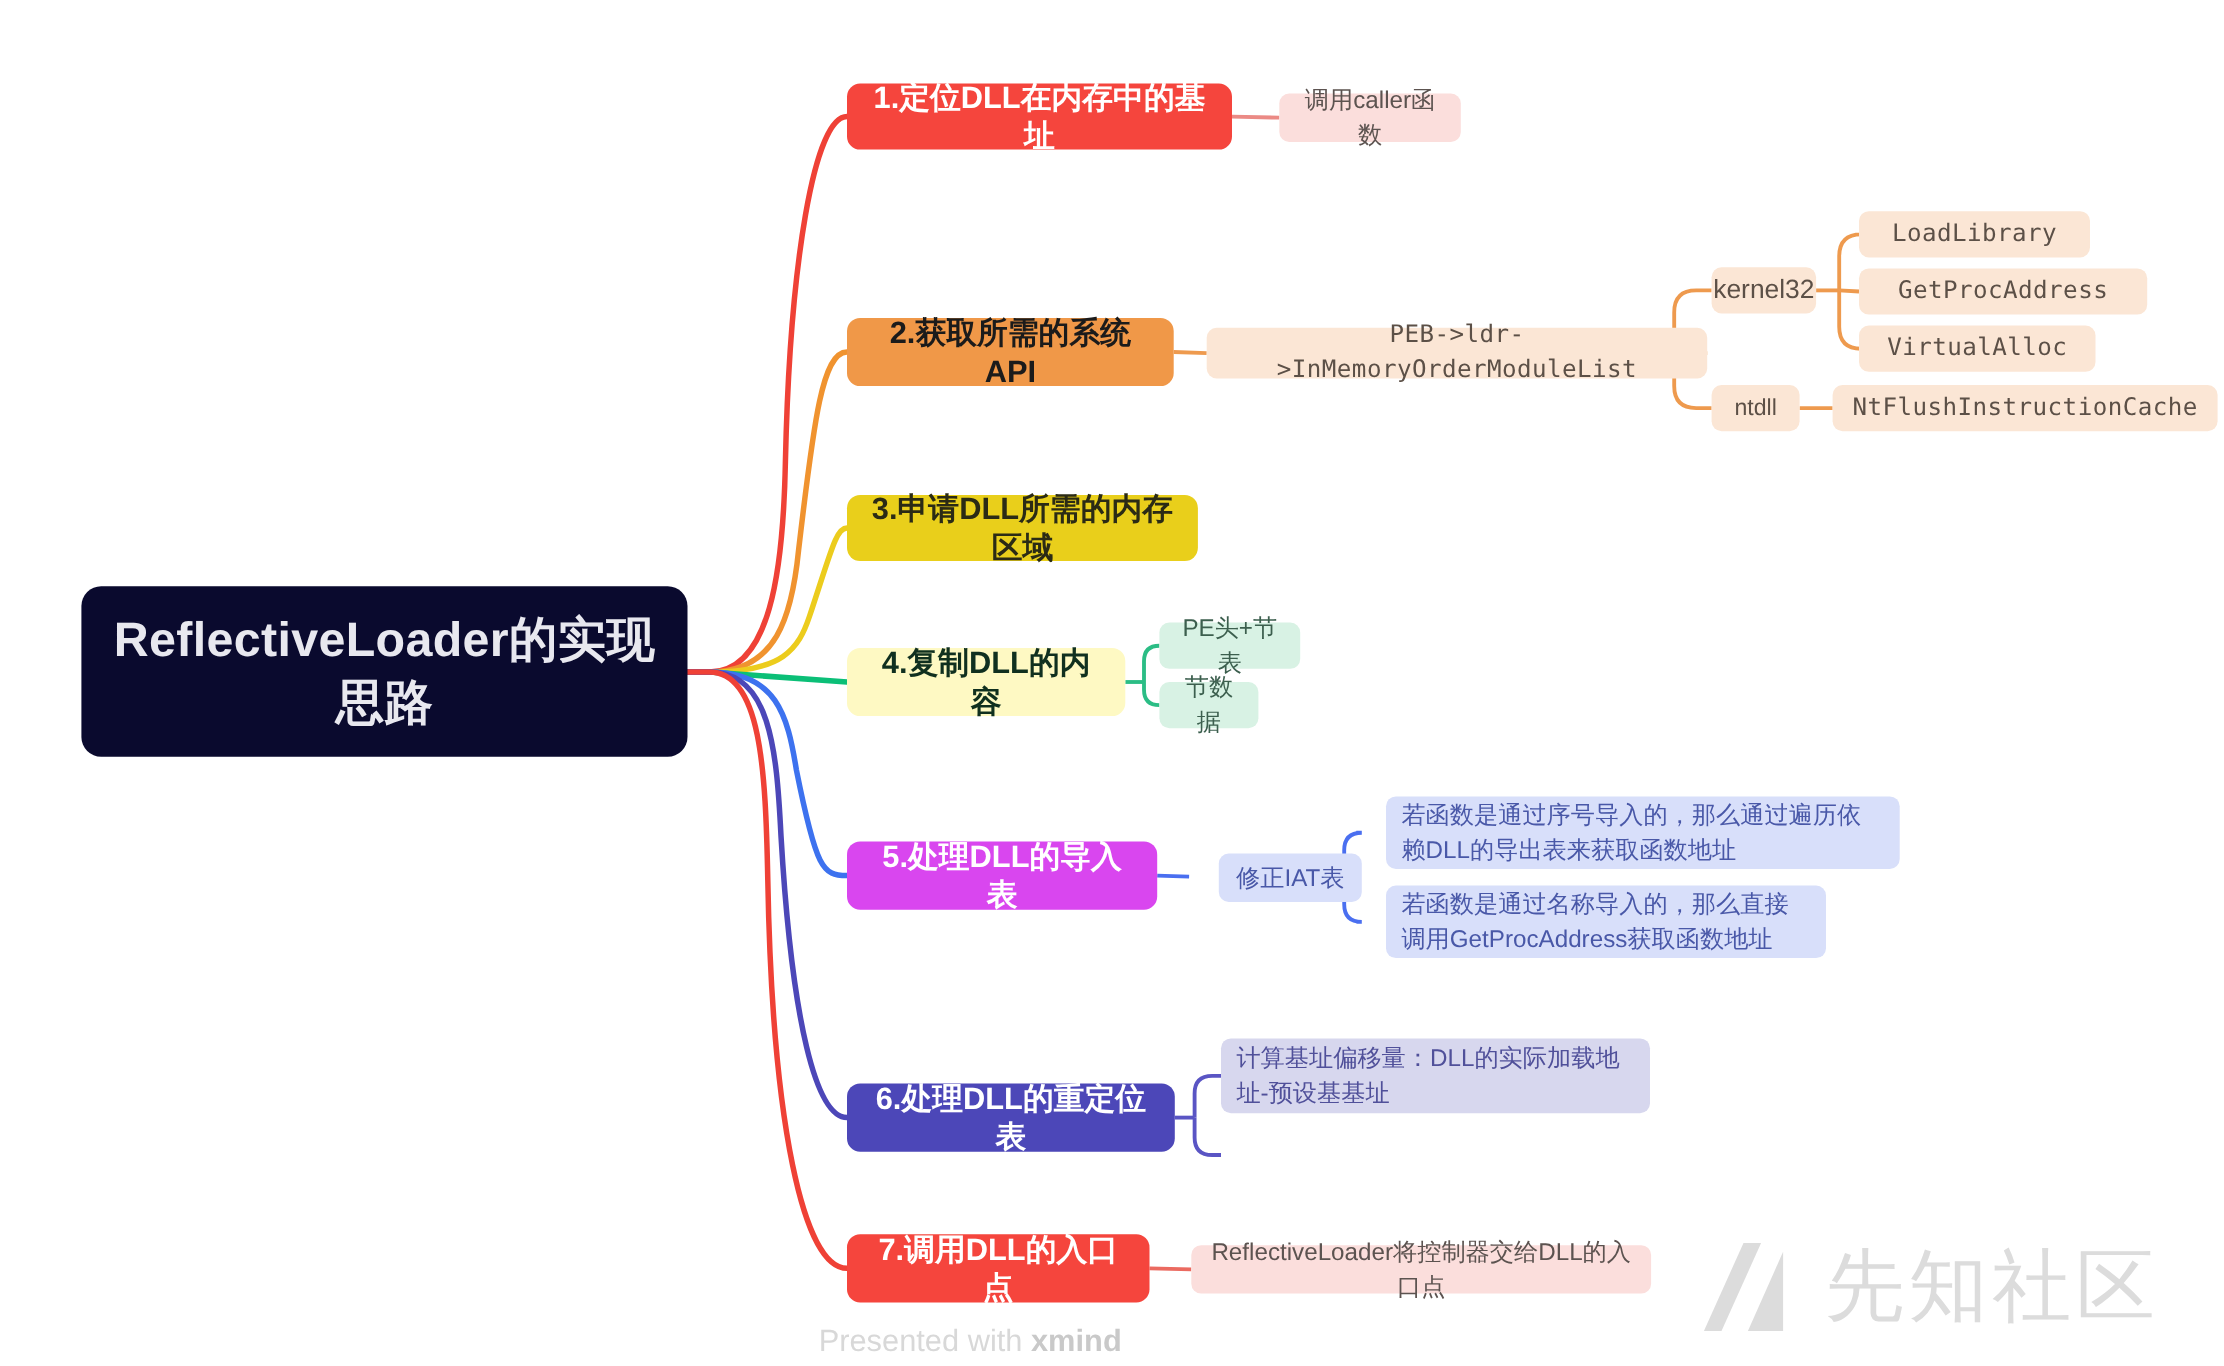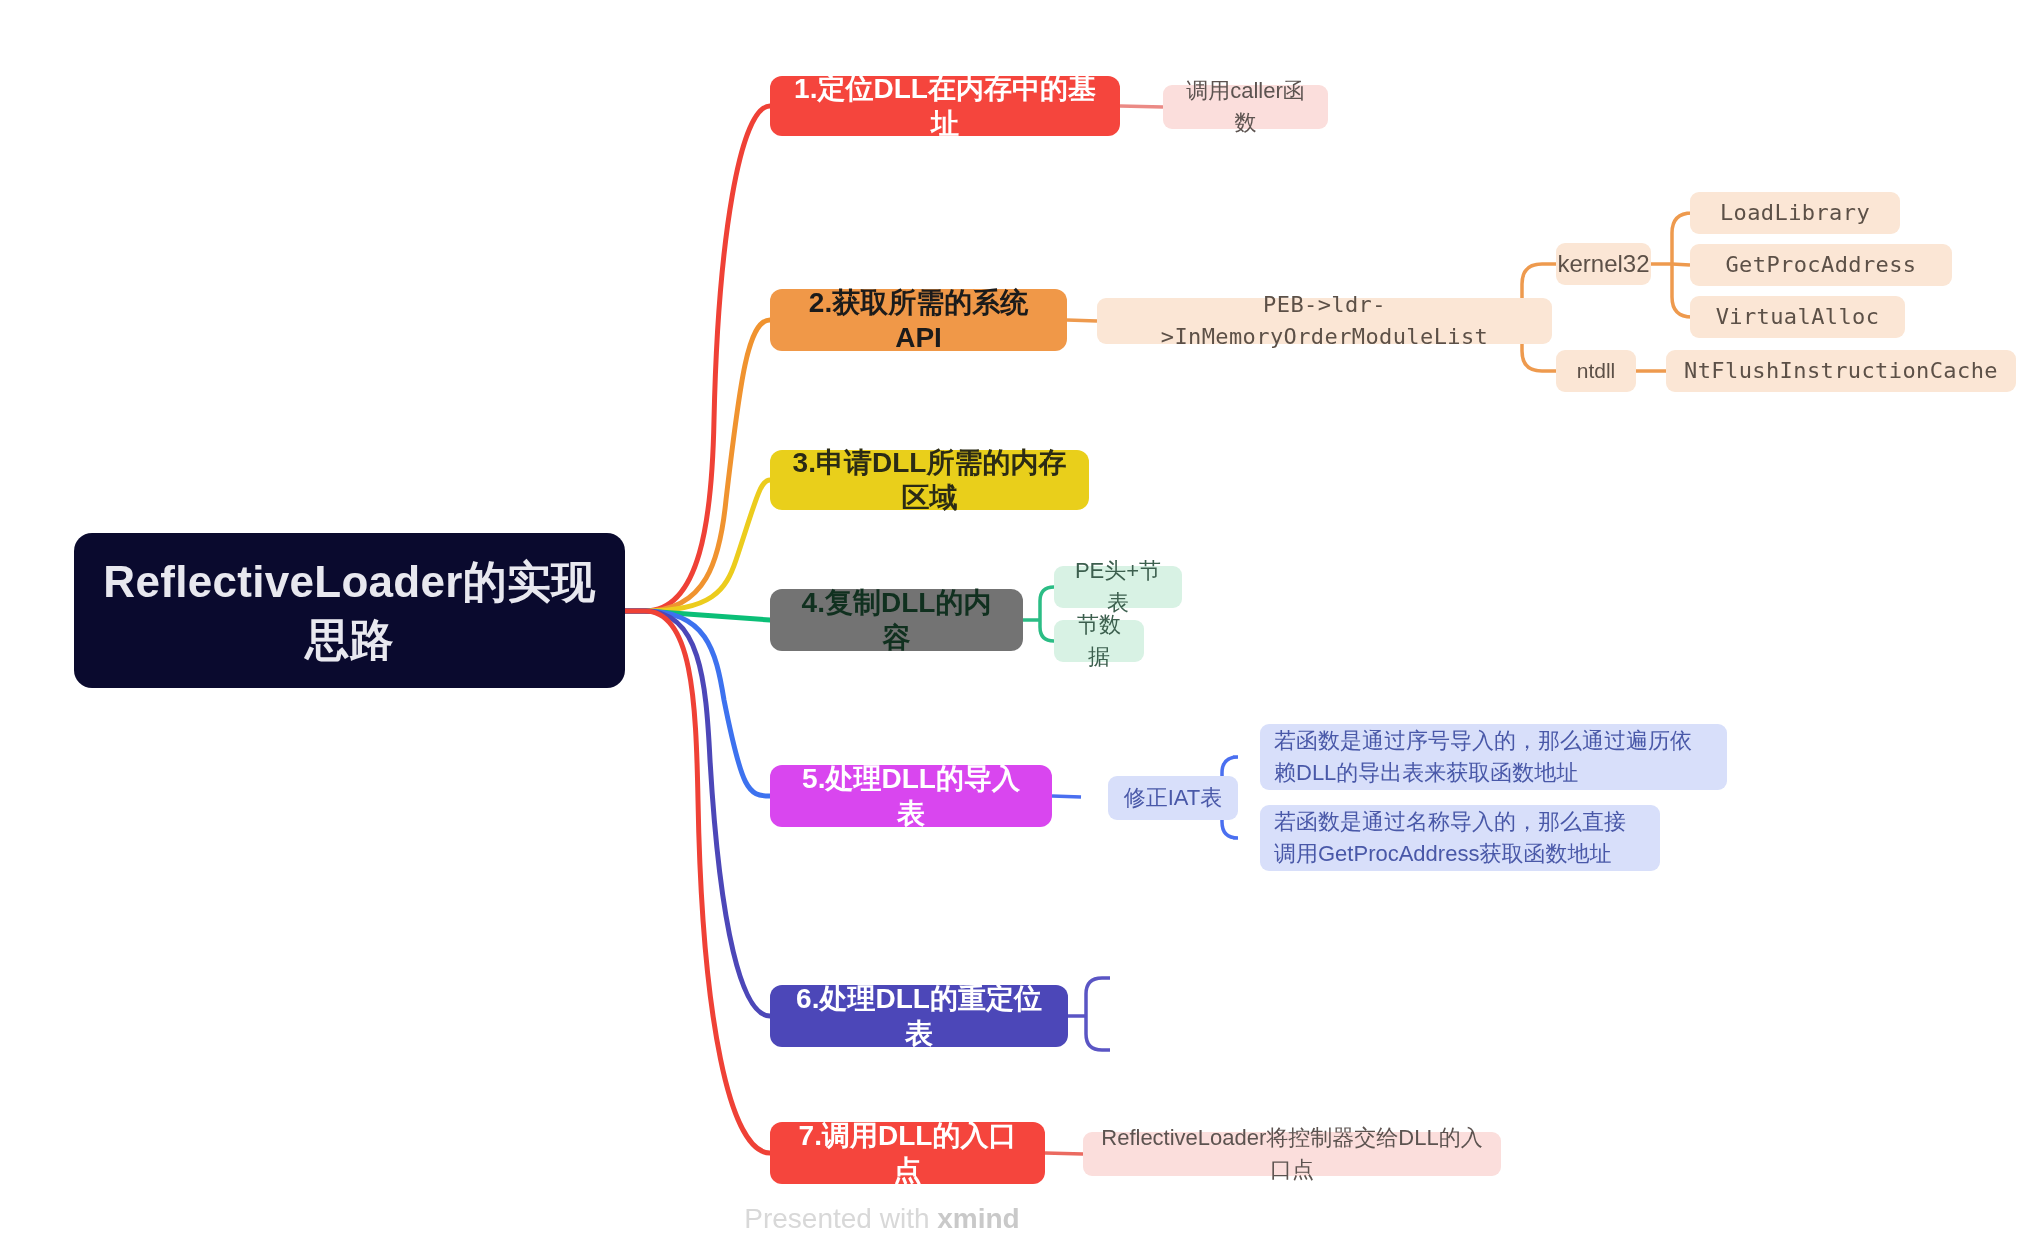--- a/index.html
+++ b/index.html
@@ -60,21 +60,21 @@
   .l1 {
     border-radius: 12px;
     font-size: 28px;
     font-weight: 700;
     padding: 0 20px;
     line-height: 1.25;
   }
   #b1-node { left: 770px; top: 76px;  width: 350px; height: 60px; background:#f5453d; color:#ffffff; }
   #b2-node { left: 770px; top: 289px; width: 297px; height: 62px; background:#f09848; color:#1b1b1b; }
   #b3-node { left: 770px; top: 450px; width: 319px; height: 60px; background:#e9cf1b; color:#2b2b15; }
-  #b4-node { left: 770px; top: 589px; width: 253px; height: 62px; background:#737373; color:#10301f; }
+  #b4-node { left: 770px; top: 589px; width: 253px; height: 62px; background:#fef9c3; color:#10301f; }
   #b5-node { left: 770px; top: 765px; width: 282px; height: 62px; background:#d946ef; color:#ffffff; }
   #b6-node { left: 770px; top: 985px; width: 298px; height: 62px; background:#4c47b8; color:#ffffff; }
   #b7-node { left: 770px; top: 1122px;width: 275px; height: 62px; background:#f5453d; color:#ffffff; }
 
   
   .l2 {
     border-radius: 9px;
     font-size: 22px;
     font-weight: 400;
     padding: 8px 14px;
@@ -213,20 +213,28 @@
   <div class="node l1" id="b4-node">4.复制DLL的内容</div>
   <div class="node l2 green-soft" id="b4-s1">PE头+节表</div>
   <div class="node l2 green-soft" id="b4-s2">节数据</div>
 
   <div class="node l1" id="b5-node">5.处理DLL的导入表</div>
   <div class="node l2 blue-soft" id="b5-s1">修正IAT表</div>
   <div class="node l2 blue-soft" id="b5-s1a">若函数是通过序号导入的，那么通过遍历依赖DLL的导出表来获取函数地址</div>
   <div class="node l2 blue-soft" id="b5-s1b">若函数是通过名称导入的，那么直接调用GetProcAddress获取函数地址</div>
 
   <div class="node l1" id="b6-node">6.处理DLL的重定位表</div>
+  <div class="node l2 indigo-soft" id="b6-s1">计算基址偏移量：DLL的实际加载地址-预设基基址</div>
 
   <div class="node l1" id="b7-node">7.调用DLL的入口点</div>
   <div class="node l2 pink-soft" id="b7-s1">ReflectiveLoader将控制器交给DLL的入口点</div>
 
   <div id="footer"><span>Presented with </span><b>xmind</b></div>
 
+  <div id="watermark">
+    <svg width="96" height="96" viewBox="0 0 96 96">
+      <polygon points="4,88 40,8 56,8 20,88" fill="#dcdcdc"></polygon>
+      <polygon points="44,88 76,16 76,88" fill="#dcdcdc"></polygon>
+    </svg>
+    <div id="watermark-text">先知社区</div>
+  </div>
 
 </div>
 
 </body></html>

